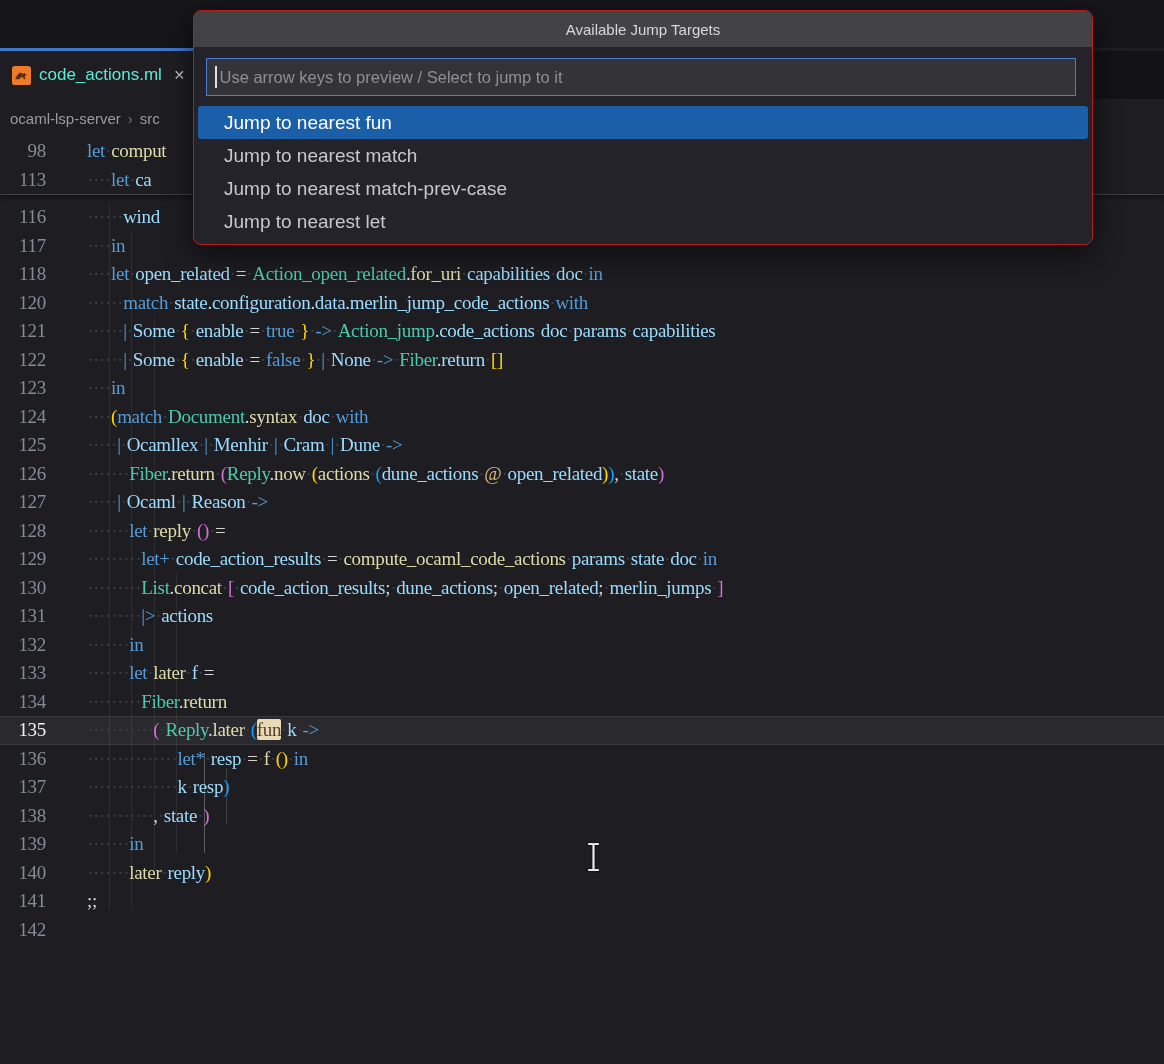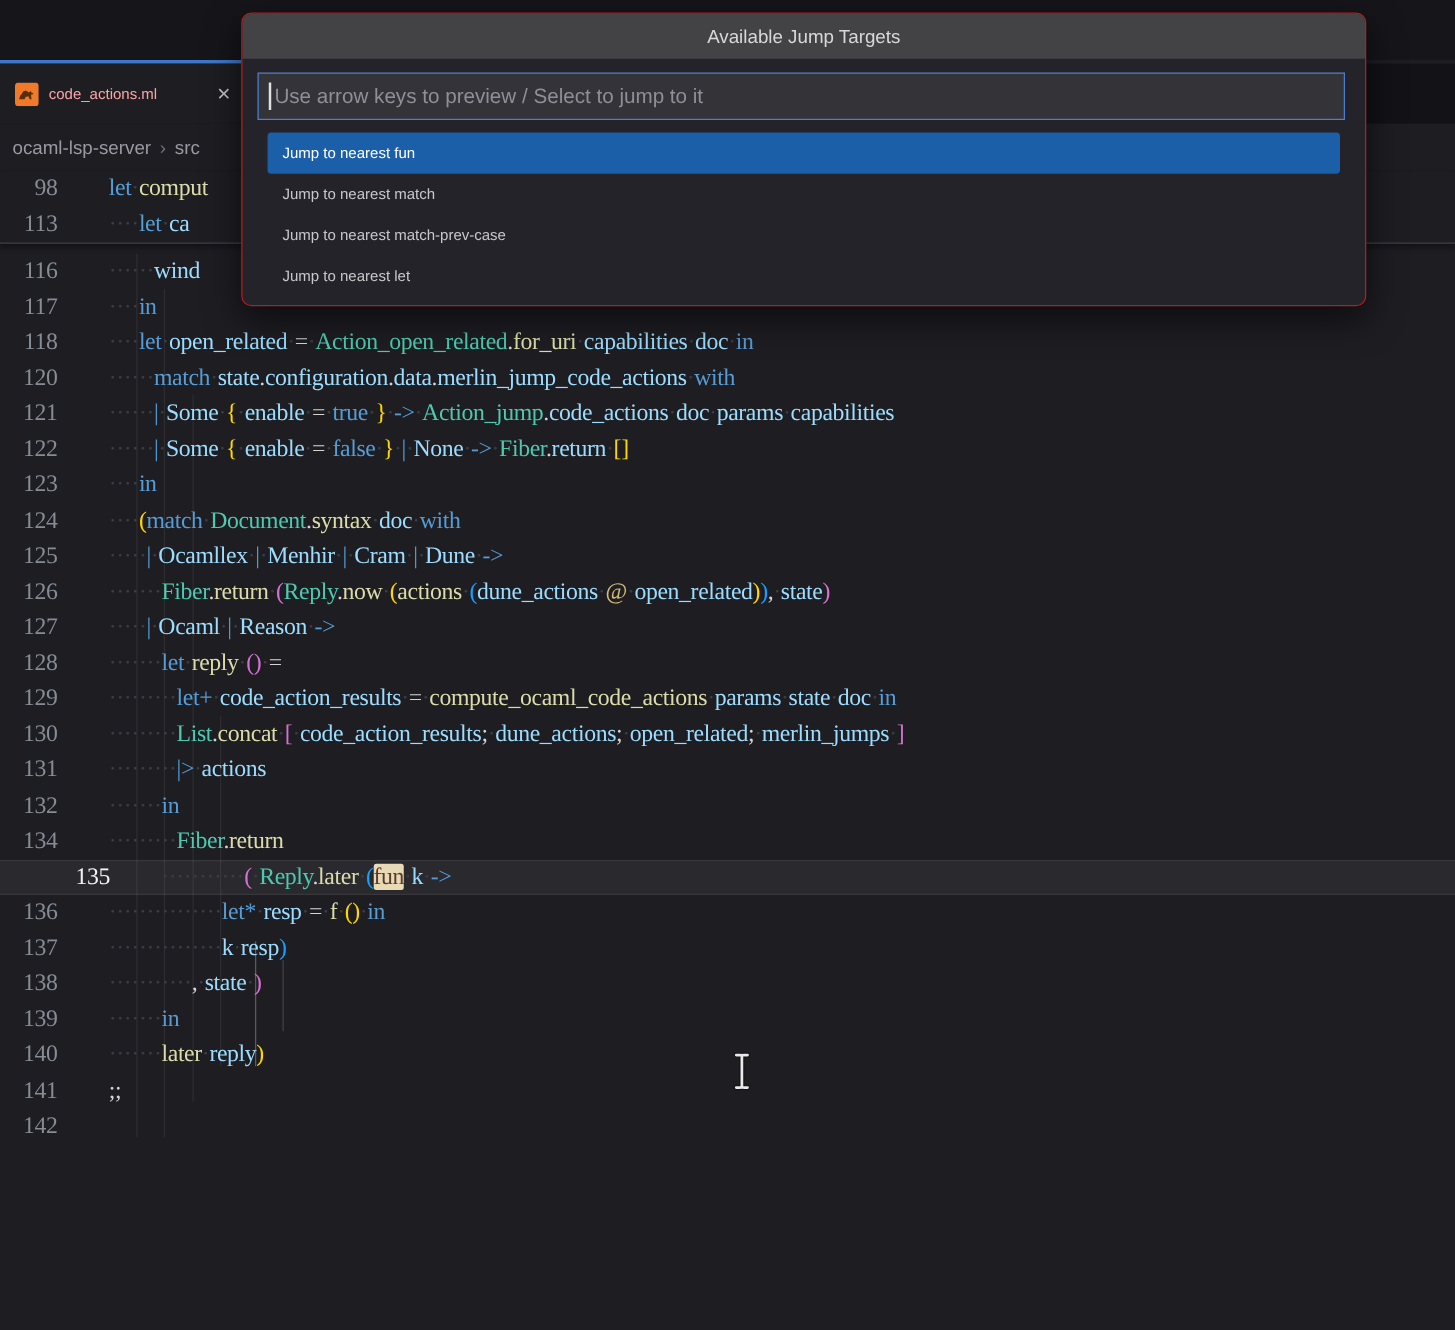--- a/index.html
+++ b/index.html
@@ -7,41 +7,41 @@
   body { position:relative; font-family:"Liberation Sans", sans-serif; }
 
   .screen { position:absolute; inset:0; background:var(--editor-bg); }
 
   
   .top-strip { position:absolute; top:0; left:0; width:100%; height:48px; background:#15151A; }
   .accent-line { position:absolute; top:48px; left:0; width:193px; height:3px; background:var(--accent-line); }
   .tabbar { position:absolute; top:51px; left:0; width:100%; height:48px; background:#121217; }
   .tab { position:absolute; left:0; top:0; width:199px; height:48px; background:var(--editor-bg);
          display:flex; align-items:center; padding:0 10px 0 12px; gap:8px; cursor:pointer; }
-  .tab-label { color:#fca5a5; font-size:12px; white-space:nowrap; }
+  .tab-label { color:#5eead4; font-size:17px; white-space:nowrap; }
   .tab-close { margin-left:auto; color:#BFBFC6; font-size:14px; width:20px; height:20px;
                display:flex; align-items:center; justify-content:center; border-radius:4px; }
   .tab-icon { width:19px; height:19px; display:inline-flex; }
 
   .breadcrumb { position:absolute; top:99px; left:0; width:100%; height:38px; background:var(--editor-bg);
                 display:flex; align-items:center; padding-left:10px; gap:7px;
                 color:#9A9AA2; font-size:15px; }
   .crumb-sep { color:#70707A; font-size:15px; }
 
   
   .mono, .ln, .ct { font-family:Liberation Serif, serif; font-size:19px; letter-spacing:-0.3px; }
 
   .sticky { position:absolute; top:137px; left:0; width:100%; height:58px; background:var(--editor-bg);
             border-bottom:1px solid #3E3E46; box-shadow:0 3px 4px rgba(0,0,0,0.30); z-index:2; }
   .code { position:absolute; top:196px; left:0; width:100%; bottom:0; background:var(--editor-bg);
           padding-top:7px; z-index:1; }
 
   .code-row { display:flex; height:28.5px; line-height:28.5px; white-space:pre; position:relative; z-index:1; }
   .code-row.active { background:rgba(255,255,255,0.055);
-                     box-shadow:inset 0 1px 0 rgba(255,255,255,0.07), inset 0 -1px 0 rgba(255,255,255,0.07);padding-left:42px; }
+                     box-shadow:inset 0 1px 0 rgba(255,255,255,0.07), inset 0 -1px 0 rgba(255,255,255,0.07); }
   .ln { flex:0 0 46px; text-align:right; color:#868C96; }
   .code-row.active .ln { color:#F2F2F2; }
   .ct { padding-left:41px; }
 
   .tok-kw  { color:var(--keyword); }
   .tok-id  { color:var(--identifier); }
   .tok-mod { color:var(--module); }
   .tok-fn  { color:var(--function); }
   .tok-pun { color:#D4D4D4; }
   .tok-b1  { color:var(--bracket-gold); }
@@ -61,22 +61,22 @@
                box-shadow:0 10px 28px rgba(0,0,0,0.55); overflow:hidden; }
   .qp-title { height:36px; background:#434346; color:#D8D8D8; font-size:15px;
               display:flex; align-items:center; justify-content:center; }
   .qp-input-wrap { padding:11px 16px 10px 12px; }
   .qp-input { height:38px; background:#333338; border:1px solid #4E7CD0; display:flex; align-items:center;
               padding-left:8px; }
   .caret { width:1.5px; height:22px; background:#E0E0E0; animation:blink 1s steps(1) infinite; }
   @keyframes blink { 50% { opacity:0; } }
   .qp-placeholder { color:#8F8F98; font-size:16.5px; margin-left:3px; }
   .qp-list { padding-bottom:6px; }
-  .qp-item { height:33px; line-height:33px; margin:0 20px; padding-left:12px; border-radius:3px;
-             color:#C8C8CC; font-size:12px; cursor:pointer; }
+  .qp-item { height:33px; line-height:33px; margin:0 4px; padding-left:26px; border-radius:3px;
+             color:#C8C8CC; font-size:19px; cursor:pointer; }
   .qp-item.selected { background:var(--selection); color:#FFFFFF; }
 
   
   .mouse-ibeam { position:absolute; left:585px; top:841px; z-index:20;
                  filter:drop-shadow(0 0 1px rgba(0,0,0,0.9)); }
 </style>
 </head>
 <body>
 
 <div class="screen">
@@ -124,20 +124,21 @@
       <div class="code-row"><span class="ln">123</span><span class="ct"><span class="sp-dots">····</span><span class="tok-kw">in</span></span></div>
       <div class="code-row"><span class="ln">124</span><span class="ct"><span class="sp-dots">····</span><span class="tok-b1">(</span><span class="tok-kw">match</span><span class="sp-dots">·</span><span class="tok-mod">Document</span><span class="tok-pun">.</span><span class="tok-fn">syntax</span><span class="sp-dots">·</span><span class="tok-id">doc</span><span class="sp-dots">·</span><span class="tok-kw">with</span></span></div>
       <div class="code-row"><span class="ln">125</span><span class="ct"><span class="sp-dots">·····</span><span class="tok-kw">|</span><span class="sp-dots">·</span><span class="tok-id">Ocamllex</span><span class="sp-dots">·</span><span class="tok-kw">|</span><span class="sp-dots">·</span><span class="tok-id">Menhir</span><span class="sp-dots">·</span><span class="tok-kw">|</span><span class="sp-dots">·</span><span class="tok-id">Cram</span><span class="sp-dots">·</span><span class="tok-kw">|</span><span class="sp-dots">·</span><span class="tok-id">Dune</span><span class="sp-dots">·</span><span class="tok-kw">-&gt;</span></span></div>
       <div class="code-row"><span class="ln">126</span><span class="ct"><span class="sp-dots">·······</span><span class="tok-mod">Fiber</span><span class="tok-pun">.</span><span class="tok-fn">return</span><span class="sp-dots">·</span><span class="tok-b2">(</span><span class="tok-mod">Reply</span><span class="tok-pun">.</span><span class="tok-fn">now</span><span class="sp-dots">·</span><span class="tok-b1">(</span><span class="tok-fn">actions</span><span class="sp-dots">·</span><span class="tok-b3">(</span><span class="tok-id">dune_actions</span><span class="sp-dots">·</span><span class="tok-op">@</span><span class="sp-dots">·</span><span class="tok-id">open_related</span><span class="tok-b1">)</span><span class="tok-b3">)</span><span class="tok-pun">,</span><span class="sp-dots">·</span><span class="tok-id">state</span><span class="tok-b2">)</span></span></div>
       <div class="code-row"><span class="ln">127</span><span class="ct"><span class="sp-dots">·····</span><span class="tok-kw">|</span><span class="sp-dots">·</span><span class="tok-id">Ocaml</span><span class="sp-dots">·</span><span class="tok-kw">|</span><span class="sp-dots">·</span><span class="tok-id">Reason</span><span class="sp-dots">·</span><span class="tok-kw">-&gt;</span></span></div>
       <div class="code-row"><span class="ln">128</span><span class="ct"><span class="sp-dots">·······</span><span class="tok-kw">let</span><span class="sp-dots">·</span><span class="tok-fn">reply</span><span class="sp-dots">·</span><span class="tok-b2">()</span><span class="sp-dots">·</span><span class="tok-pun">=</span></span></div>
       <div class="code-row"><span class="ln">129</span><span class="ct"><span class="sp-dots">·········</span><span class="tok-kw">let+</span><span class="sp-dots">·</span><span class="tok-id">code_action_results</span><span class="sp-dots">·</span><span class="tok-pun">=</span><span class="sp-dots">·</span><span class="tok-fn">compute_ocaml_code_actions</span><span class="sp-dots">·</span><span class="tok-id">params</span><span class="sp-dots">·</span><span class="tok-id">state</span><span class="sp-dots">·</span><span class="tok-id">doc</span><span class="sp-dots">·</span><span class="tok-kw">in</span></span></div>
       <div class="code-row"><span class="ln">130</span><span class="ct"><span class="sp-dots">·········</span><span class="tok-mod">List</span><span class="tok-pun">.</span><span class="tok-fn">concat</span><span class="sp-dots">·</span><span class="tok-b2">[</span><span class="sp-dots">·</span><span class="tok-id">code_action_results</span><span class="tok-pun">;</span><span class="sp-dots">·</span><span class="tok-id">dune_actions</span><span class="tok-pun">;</span><span class="sp-dots">·</span><span class="tok-id">open_related</span><span class="tok-pun">;</span><span class="sp-dots">·</span><span class="tok-id">merlin_jumps</span><span class="sp-dots">·</span><span class="tok-b2">]</span></span></div>
       <div class="code-row"><span class="ln">131</span><span class="ct"><span class="sp-dots">·········</span><span class="tok-kw">|&gt;</span><span class="sp-dots">·</span><span class="tok-id">actions</span></span></div>
       <div class="code-row"><span class="ln">132</span><span class="ct"><span class="sp-dots">·······</span><span class="tok-kw">in</span></span></div>
+      <div class="code-row"><span class="ln">133</span><span class="ct"><span class="sp-dots">·······</span><span class="tok-kw">let</span><span class="sp-dots">·</span><span class="tok-fn">later</span><span class="sp-dots">·</span><span class="tok-id">f</span><span class="sp-dots">·</span><span class="tok-pun">=</span></span></div>
       <div class="code-row"><span class="ln">134</span><span class="ct"><span class="sp-dots">·········</span><span class="tok-mod">Fiber</span><span class="tok-pun">.</span><span class="tok-fn">return</span></span></div>
       <div class="code-row active"><span class="ln">135</span><span class="ct"><span class="sp-dots">···········</span><span class="tok-b2">(</span><span class="sp-dots">·</span><span class="tok-mod">Reply</span><span class="tok-pun">.</span><span class="tok-fn">later</span><span class="sp-dots">·</span><span class="tok-b3">(</span><span class="tok-hl">fun</span><span class="sp-dots">·</span><span class="tok-id">k</span><span class="sp-dots">·</span><span class="tok-kw">-&gt;</span></span></div>
       <div class="code-row"><span class="ln">136</span><span class="ct"><span class="sp-dots">···············</span><span class="tok-kw">let*</span><span class="sp-dots">·</span><span class="tok-id">resp</span><span class="sp-dots">·</span><span class="tok-pun">=</span><span class="sp-dots">·</span><span class="tok-fn">f</span><span class="sp-dots">·</span><span class="tok-b1">()</span><span class="sp-dots">·</span><span class="tok-kw">in</span></span></div>
       <div class="code-row"><span class="ln">137</span><span class="ct"><span class="sp-dots">···············</span><span class="tok-id">k</span><span class="sp-dots">·</span><span class="tok-id">resp</span><span class="tok-b3">)</span></span></div>
       <div class="code-row"><span class="ln">138</span><span class="ct"><span class="sp-dots">···········</span><span class="tok-pun">,</span><span class="sp-dots">·</span><span class="tok-id">state</span><span class="sp-dots">·</span><span class="tok-b2">)</span></span></div>
       <div class="code-row"><span class="ln">139</span><span class="ct"><span class="sp-dots">·······</span><span class="tok-kw">in</span></span></div>
       <div class="code-row"><span class="ln">140</span><span class="ct"><span class="sp-dots">·······</span><span class="tok-fn">later</span><span class="sp-dots">·</span><span class="tok-id">reply</span><span class="tok-b1">)</span></span></div>
       <div class="code-row"><span class="ln">141</span><span class="ct"><span class="tok-pun">;;</span></span></div>
       <div class="code-row"><span class="ln">142</span><span class="ct"></span></div>
     </div>

